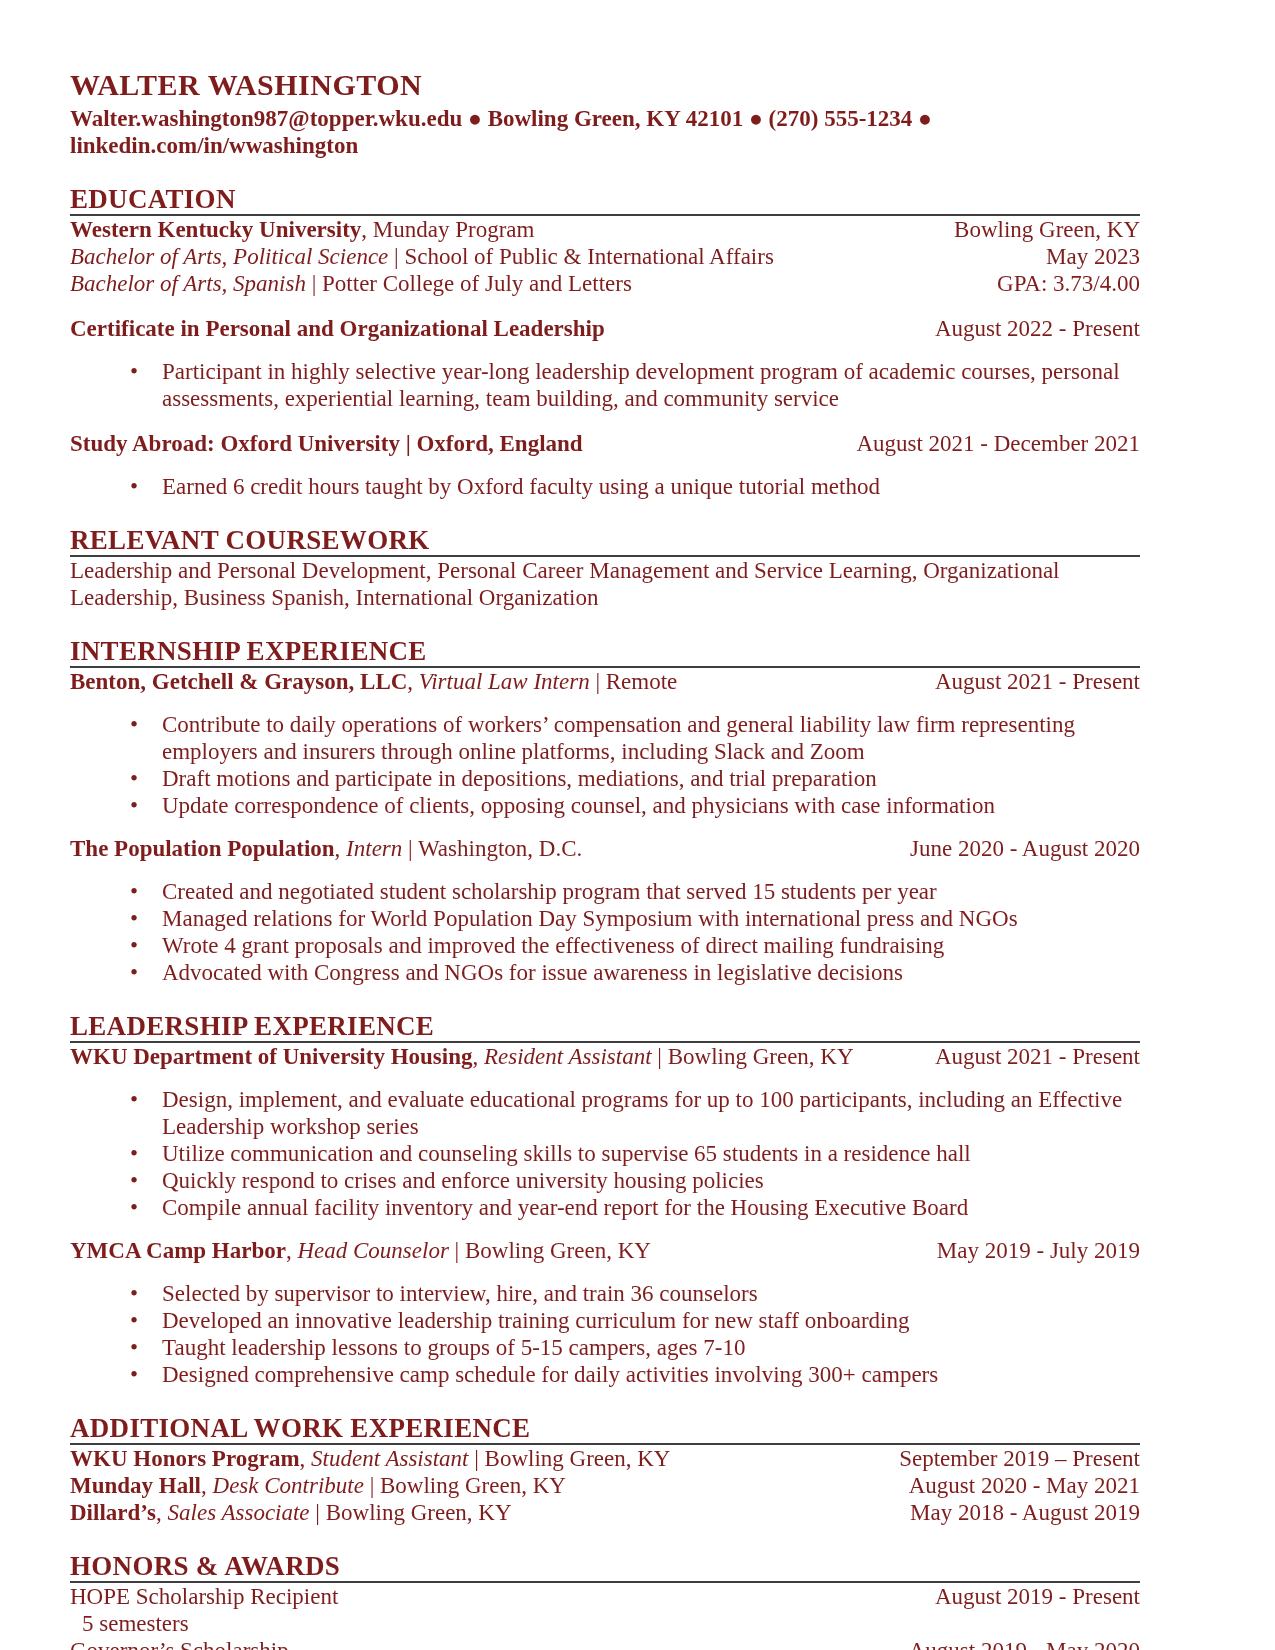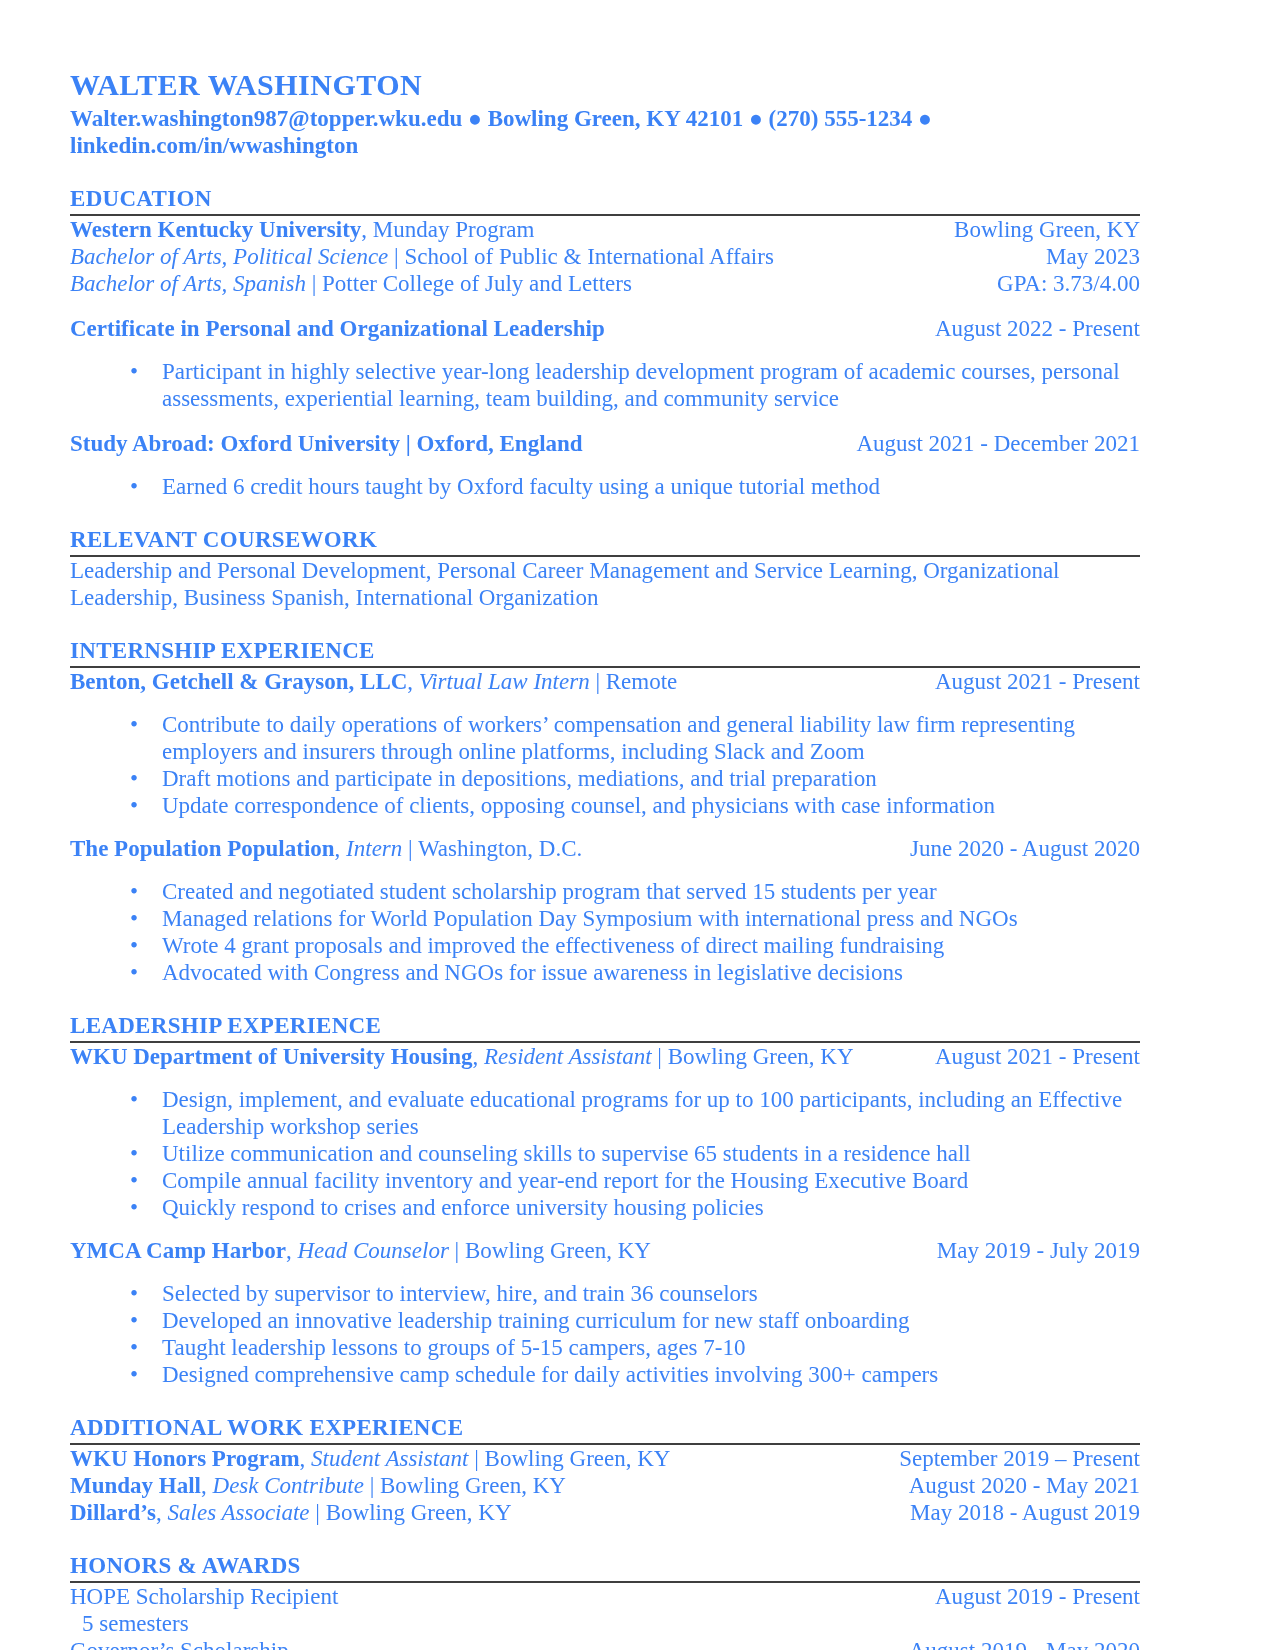--- a/index.html
+++ b/index.html
@@ -6,35 +6,35 @@
   .page {
     position: relative;
     width: 1275px;
     height: 1650px;
     box-sizing: border-box;
     padding: 68px 135px 0 70px;
     background: #ffffff;
     font-family: "Liberation Serif", "DejaVu Serif", serif;
     font-size: 23px;
     line-height: 27px;
-    color: #3b82f6;
+    color: #7f1d1d;
     overflow: hidden;
   }
   .name {
     margin: 0;
     font-size: 30px;
     line-height: 34px;
     font-weight: bold;
     letter-spacing: 0.5px;
   }
   .contact { margin-top: 3px; font-weight: bold; }
   .section { margin-top: 27px; }
   .section-title {
     margin: 0;
-    font-size: 23px;
+    font-size: 27px;
     line-height: 26px;
     font-weight: bold;
     padding-bottom: 2px;
     border-bottom: 2px solid #3f3f3f;
     letter-spacing: 0.3px;
   }
   .entry { margin: 0; }
   .entry.gap { margin-top: 18px; }
   .line { display: flex; justify-content: space-between; align-items: baseline; }
   .line .left { flex: 1 1 auto; }
@@ -131,22 +131,22 @@
       <section class="section">
         <h2 class="section-title" style="border-bottom-color: rgb(63, 63, 63);">LEADERSHIP EXPERIENCE</h2>
         <div class="entry">
           <div class="line">
             <span class="left"><span class="run-bold">WKU Department of University Housing</span><span class="run-regular">, </span><span class="run-italic">Resident Assistant</span><span class="run-regular"> | Bowling Green, KY</span></span>
             <span class="right">August 2021 - Present</span>
           </div>
           <ul class="bullets">
             <li>Design, implement, and evaluate educational programs for up to 100 participants, including an Effective Leadership workshop series</li>
             <li>Utilize communication and counseling skills to supervise 65 students in a residence hall</li>
+            <li>Quickly respond to crises and enforce university housing policies</li>
             <li>Compile annual facility inventory and year-end report for the Housing Executive Board</li>
-            <li>Quickly respond to crises and enforce university housing policies</li>
           </ul>
         </div>
         <div class="entry">
           <div class="line">
             <span class="left"><span class="run-bold">YMCA Camp Harbor</span><span class="run-regular">, </span><span class="run-italic">Head Counselor</span><span class="run-regular"> | Bowling Green, KY</span></span>
             <span class="right">May 2019 - July 2019</span>
           </div>
           <ul class="bullets">
             <li>Selected by supervisor to interview, hire, and train 36 counselors</li>
             <li>Developed an innovative leadership training curriculum for new staff onboarding</li>

